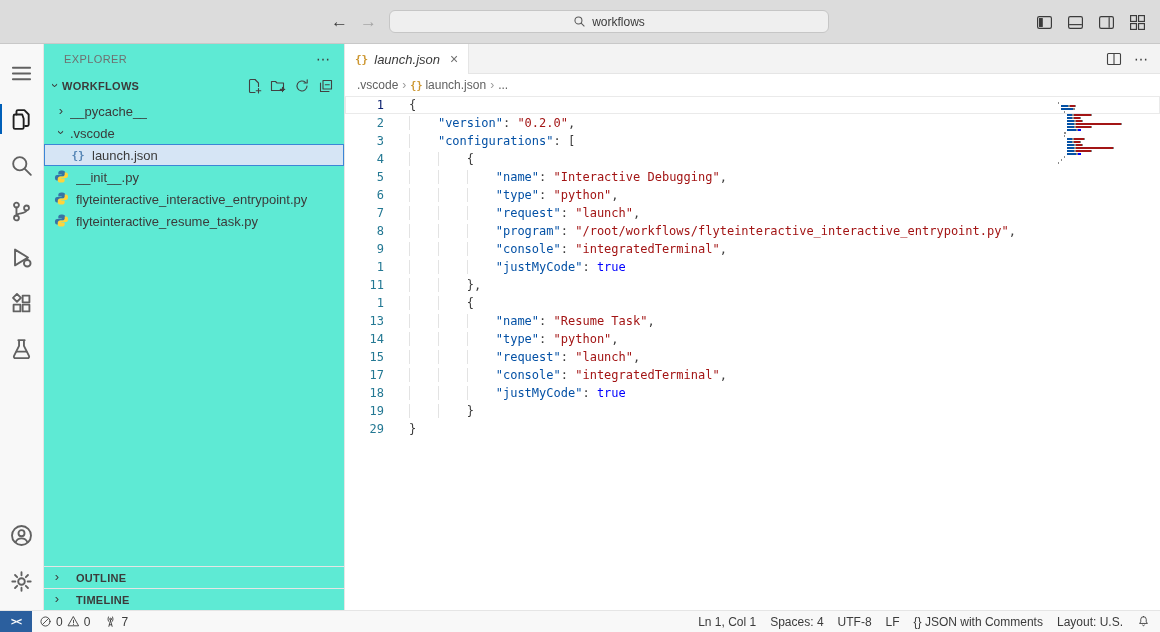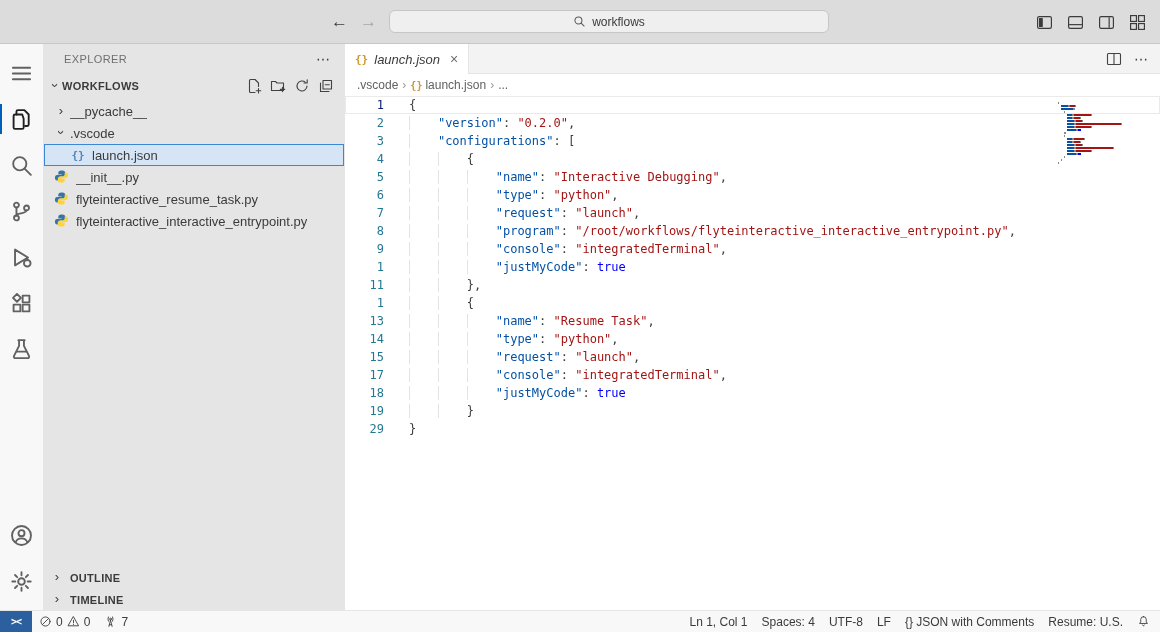--- a/index.html
+++ b/index.html
@@ -24,41 +24,41 @@
   
   .activitybar{width:44px;background:#f8f8f8;border-right:1px solid #e5e5e5;
     display:flex;flex-direction:column;align-items:center;padding-top:6px}
   .ab-item{width:44px;height:46px;display:flex;align-items:center;justify-content:center;position:relative}
   .ab-item svg{width:23px;height:23px;stroke:#616161;fill:none;stroke-width:1.3;stroke-linecap:round;stroke-linejoin:round}
   .ab-item.active svg{stroke:#1f1f1f}
   .ab-item.active::before{content:"";position:absolute;left:0;top:8px;bottom:8px;width:2px;background:#005fb8}
   .ab-spacer{flex:1}
 
   
-  .sidebar{width:301px;background:#e5e5e5;border-right:1px solid #e5e5e5;display:flex;flex-direction:column;min-height:0}
+  .sidebar{width:301px;background:#5eead4;border-right:1px solid #e5e5e5;display:flex;flex-direction:column;min-height:0}
   .sb-header{height:30px;display:flex;align-items:center;padding:0 14px 0 20px;flex:0 0 30px}
   .sb-title{font-size:11px;color:#6f6f6f;letter-spacing:.4px}
   .sb-more{margin-left:auto;font-size:14px;color:#3b3b3b;cursor:default}
   .section-header{height:24px;display:flex;align-items:center;padding:0 10px 0 4px;flex:0 0 24px}
   .section-label{font-size:11px;font-weight:700;color:#3b3b3b;letter-spacing:.3px}
   .section-actions{margin-left:auto;display:flex;gap:8px;align-items:center}
   .section-actions svg{width:16px;height:16px;stroke:#424242;fill:none;stroke-width:1.1;stroke-linecap:round;stroke-linejoin:round}
   .chev{display:inline-block;width:14px;font-size:13px;color:#3b3b3b;text-align:center;transform:translateY(-1px)}
   .chev.open{transform:rotate(90deg) translateX(-1px)}
   .tree{flex:1;overflow:hidden;padding-top:2px}
   .tree-row{height:22px;display:flex;align-items:center;font-size:13px;color:#3b3b3b;cursor:default;white-space:nowrap}
   .tree-row.selected{background:#d6e5f5;outline:1px solid #3c86d6;outline-offset:-1px}
   .tree-label{margin-left:2px;overflow:hidden;text-overflow:ellipsis}
   .py-ic{width:16px;height:16px;margin-right:4px;display:inline-flex}
   .py-ic svg{width:15px;height:15px}
   .json-ic{font-family:"DejaVu Sans Mono",monospace;font-size:11px;font-weight:700}
   .sidebar-json{color:#5585b5;width:16px;margin-right:4px;text-align:center}
   .sb-bottom{flex:0 0 auto}
   .sb-section-row{height:22px;border-top:1px solid #e5e5e5;display:flex;align-items:center;padding-left:6px}
-  .sb-section-row .lbl{font-size:11px;font-weight:700;color:#3b3b3b;letter-spacing:.3px;margin-left:6px}
+  .sb-section-row .lbl{font-size:11px;font-weight:700;color:#3b3b3b;letter-spacing:.3px;margin-left:12px}
 
   
   .editor{flex:1;display:flex;flex-direction:column;min-width:0;background:#fff}
   .tabbar{height:30px;background:#f3f3f3;border-bottom:1px solid #e5e5e5;display:flex;align-items:stretch;flex:0 0 30px}
   .tab{background:#fff;border-right:1px solid #e5e5e5;display:flex;align-items:center;gap:6px;
     padding:0 10px;font-size:13px;color:#3b3b3b;margin-bottom:-1px}
   .tab .json-ic{color:#cd9731}
   .tab-label{font-style:italic}
   .tab-close{color:#6f6f6f;font-size:14px;margin-left:4px}
   .editor-actions{margin-left:auto;display:flex;align-items:center;gap:12px;padding-right:12px}
@@ -247,30 +247,30 @@
             </span>
             <span class="tree-label">__init__.py</span>
           </div>
           <div class="tree-row" style="padding-left: 10px;">
             <span class="py-ic">
               <svg viewBox="0 0 16 16">
                 <path d="M7.8 1.5c-2.3 0-3.2 1-3.2 2.6v1.7h3.6v.7H3.3c-1.6 0-2.3 1.3-2.3 2.9s.7 2.9 2.3 2.9h1.3v-1.9c0-1.4 1.1-2.5 2.5-2.5h2.5c1.3 0 2.4-1.1 2.4-2.4V4.1c0-1.6-.9-2.6-3.2-2.6z" fill="#3674a5"></path>
                 <path d="M8.2 14.5c2.3 0 3.2-1 3.2-2.6v-1.7H7.8v-.7h4.9c1.6 0 2.3-1.3 2.3-2.9s-.7-2.9-2.3-2.9h-1.3v1.9c0 1.4-1.1 2.5-2.5 2.5H6.4c-1.3 0-2.4 1.1-2.4 2.4v1.4c0 1.6.9 2.6 3.2 2.6z" fill="#ffd43b"></path>
               </svg>
             </span>
-            <span class="tree-label">flyteinteractive_resume_task.py</span>
+            <span class="tree-label">flyteinteractive_interactive_entrypoint.py</span>
           </div>
           <div class="tree-row" style="padding-left: 10px;">
             <span class="py-ic">
               <svg viewBox="0 0 16 16">
                 <path d="M7.8 1.5c-2.3 0-3.2 1-3.2 2.6v1.7h3.6v.7H3.3c-1.6 0-2.3 1.3-2.3 2.9s.7 2.9 2.3 2.9h1.3v-1.9c0-1.4 1.1-2.5 2.5-2.5h2.5c1.3 0 2.4-1.1 2.4-2.4V4.1c0-1.6-.9-2.6-3.2-2.6z" fill="#3674a5"></path>
                 <path d="M8.2 14.5c2.3 0 3.2-1 3.2-2.6v-1.7H7.8v-.7h4.9c1.6 0 2.3-1.3 2.3-2.9s-.7-2.9-2.3-2.9h-1.3v1.9c0 1.4-1.1 2.5-2.5 2.5H6.4c-1.3 0-2.4 1.1-2.4 2.4v1.4c0 1.6.9 2.6 3.2 2.6z" fill="#ffd43b"></path>
               </svg>
             </span>
-            <span class="tree-label">flyteinteractive_interactive_entrypoint.py</span>
+            <span class="tree-label">flyteinteractive_resume_task.py</span>
           </div>
         </div>
       <div class="sb-bottom">
         <div class="sb-section-row">
           <span class="chev">›</span>
           <span class="lbl">OUTLINE</span>
         </div>
         <div class="sb-section-row">
           <span class="chev">›</span>
           <span class="lbl">TIMELINE</span>
@@ -380,21 +380,21 @@
         </svg>
       <span>7</span>
     </div>
     <div class="sb-right" id="status-right">
 
     <div class="sb-item">Ln 1, Col 1</div>
         <div class="sb-item">Spaces: 4</div>
         <div class="sb-item">UTF-8</div>
         <div class="sb-item">LF</div>
         <div class="sb-item">{} JSON with Comments</div>
-        <div class="sb-item">Resume: U.S.</div>
+        <div class="sb-item">Layout: U.S.</div>
       </div>
     <div class="sb-item" style="padding-right:10px">
       <svg viewBox="0 0 16 16">
           <path d="M8 2a3.4 3.4 0 0 1 3.4 3.4v3l1.4 2H3.2l1.4-2v-3A3.4 3.4 0 0 1 8 2z"></path>
           <path d="M6.8 12.3a1.25 1.25 0 0 0 2.4 0"></path>
         </svg>
     </div>
   </div>
 </div>
 

